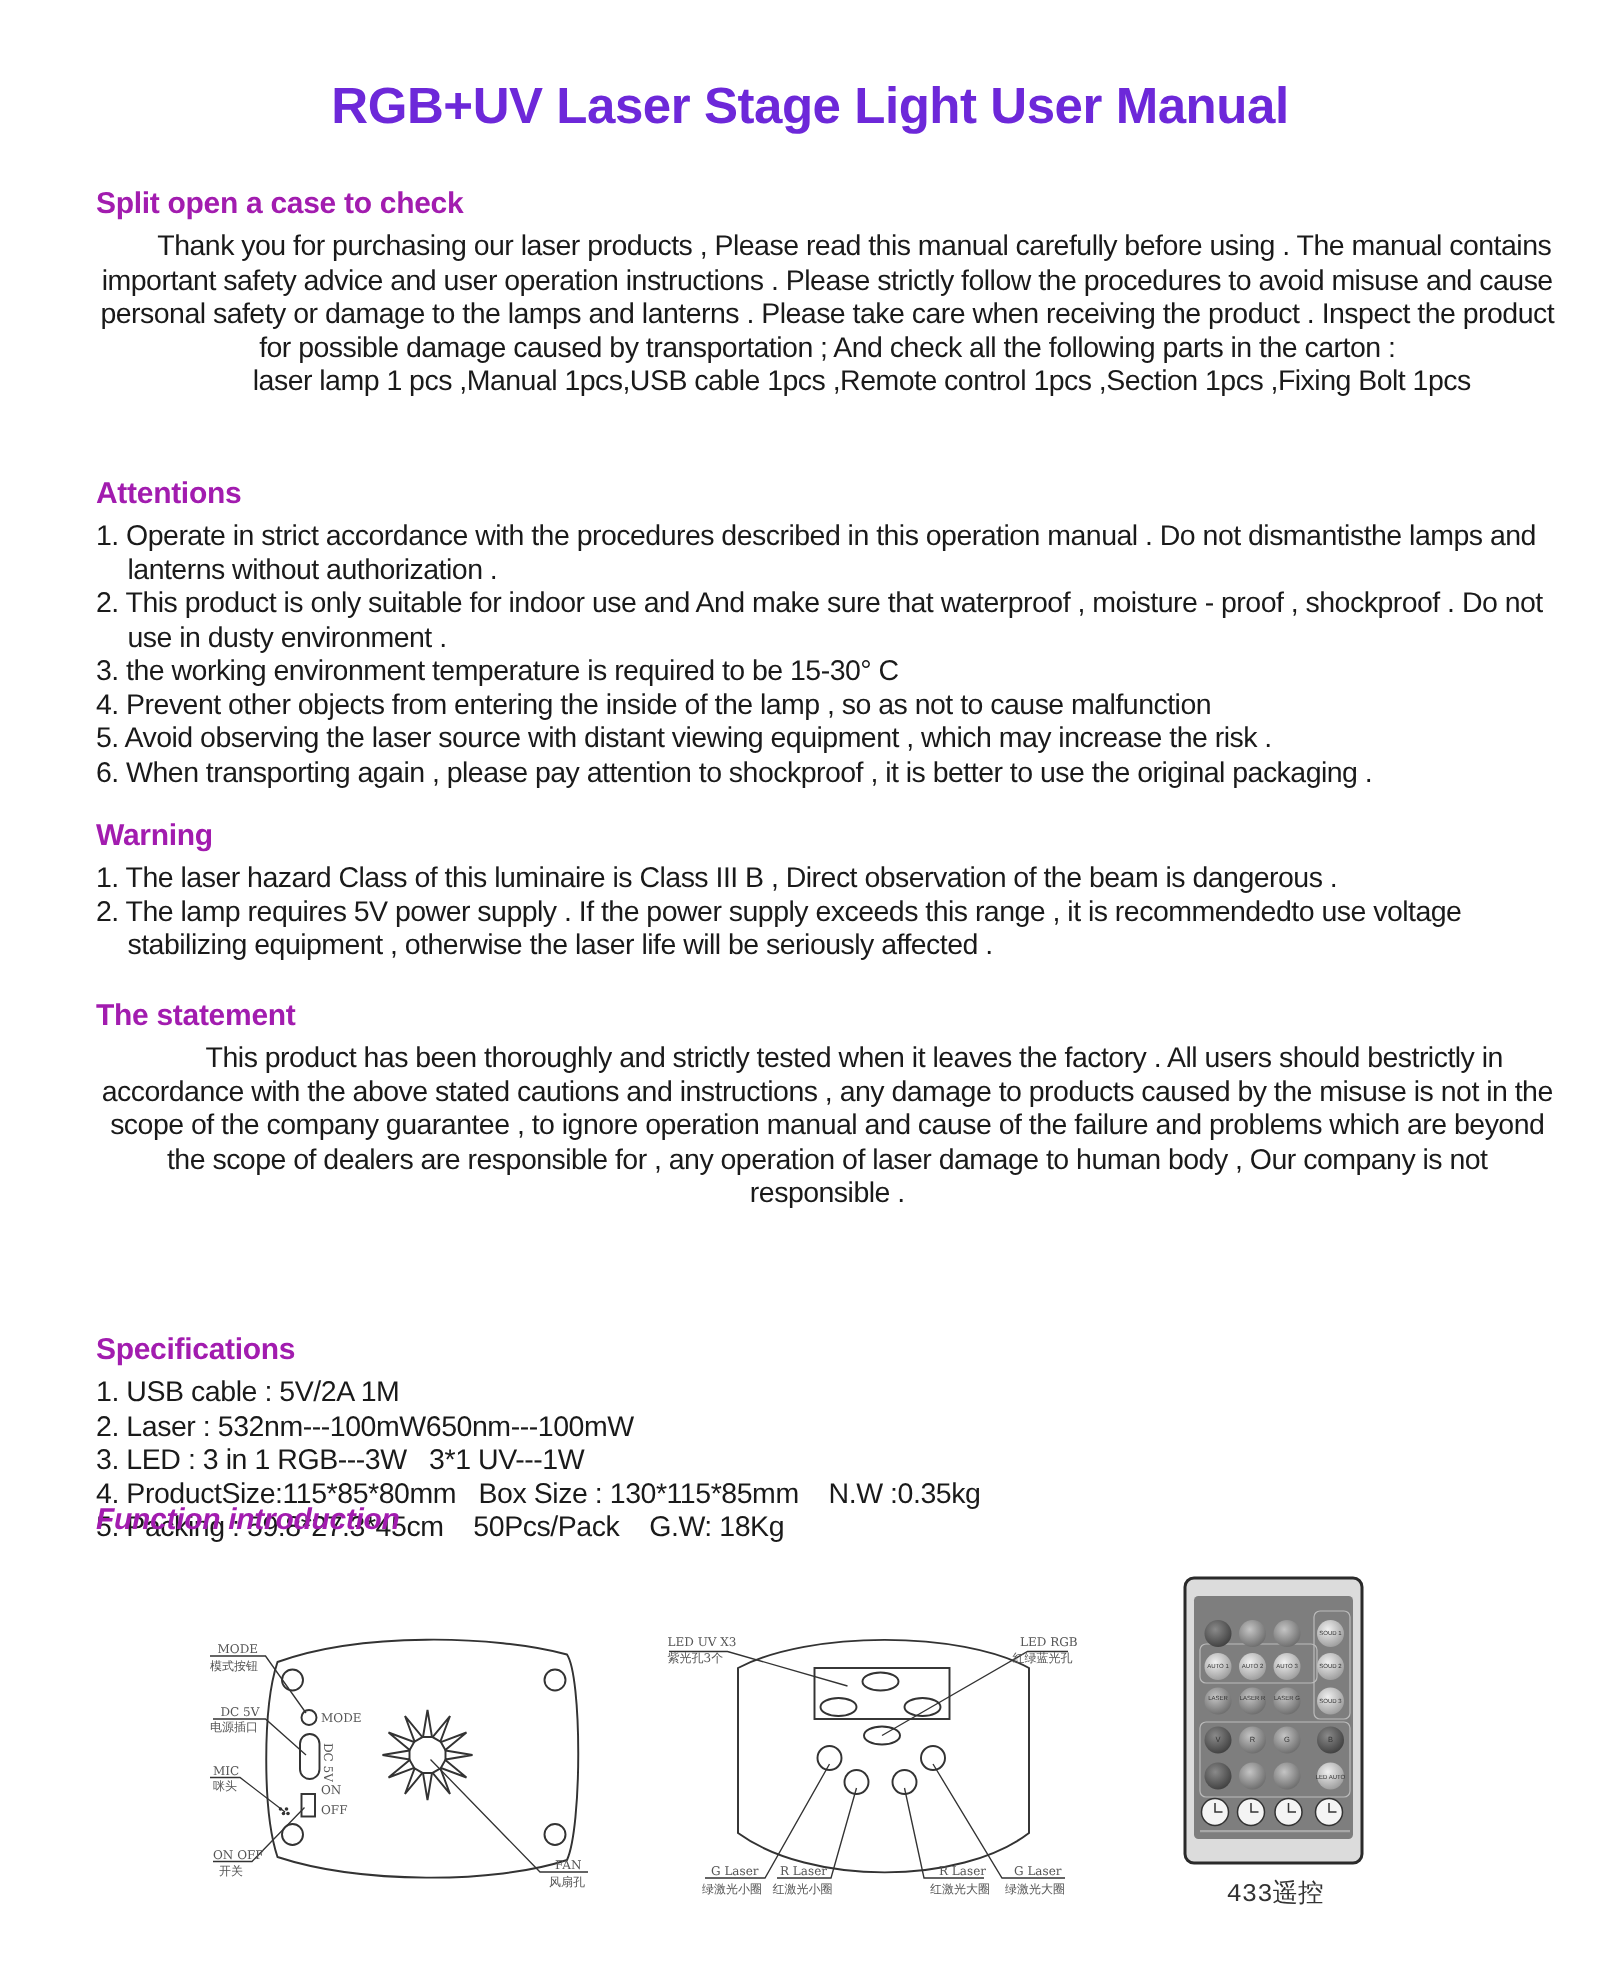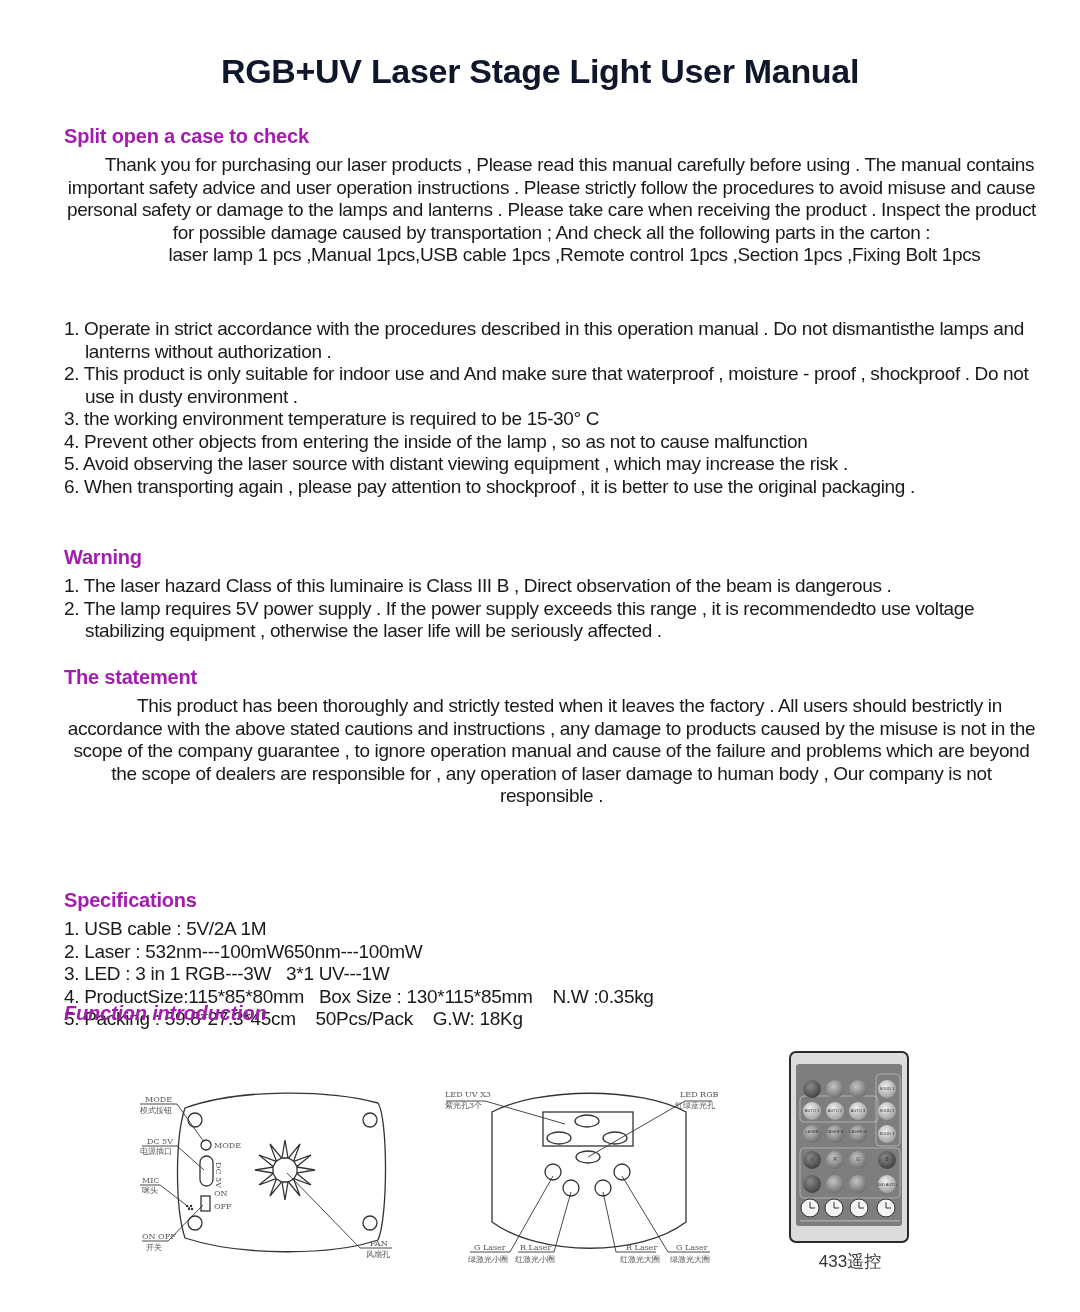--- a/index.html
+++ b/index.html
@@ -1,43 +1,44 @@
 <!DOCTYPE html>
 <html><head>
 <meta charset="utf-8">
 <style>
   html, body { margin:0; padding:0; background:#ffffff; }
   body { width:1080px; height:1312px; position:relative; overflow:hidden; color:#1a1a1a;
          font-family:"Liberation Sans", sans-serif; }
   .title { position:absolute; left:0; top:52px; width:1080px; text-align:center;
-           font-size:34px; font-weight:bold; letter-spacing:-0.3px; color:#0f172a; }
+           font-size:34px; font-weight:bold; letter-spacing:-0.3px; color:#6d28d9; }
   .sec { position:absolute; left:64px; width:975px; }
   .h { font-size:20px; font-weight:bold; color:#a21caf; margin:0 0 6px 0; letter-spacing:-0.2px; }
   .p { font-size:19px; line-height:22.5px; margin:0; letter-spacing:-0.35px;text-align:center; }
   .indent { text-indent:36px; }
   .parts { padding-left:46px; margin-top:0; }
   .li { font-size:19px; line-height:22.5px; margin:0; padding-left:21px; text-indent:-21px; letter-spacing:-0.35px; }
   .spec { font-size:19px; line-height:22.5px; margin:0; letter-spacing:-0.3px; white-space:pre; }
   .diagram { position:absolute; }
   .dlabel { font-family:"DejaVu Serif", serif; font-size:8px; fill:#555; }
   .remote-caption { position:absolute; left:790px; top:1250px; width:120px; text-align:center;
-                    font-family:Liberation Sans, sans-serif; font-size:17px; color:#333; }
+                    font-family:Liberation Mono, monospace; font-size:17px; color:#333; }
 </style>
 </head>
 <body>
 
 <div class="title">RGB+UV Laser Stage Light User Manual</div>
 
 <div class="sec" style="top:125px;">
   <div class="h">Split open a case to check</div>
   <p class="p indent">Thank you for purchasing our laser products , Please read this manual carefully before using . The manual contains important safety advice and user operation instructions . Please strictly follow the procedures to avoid misuse and cause personal safety or damage to the lamps and lanterns . Please take care when receiving the product . Inspect the product for possible damage caused by transportation ; And check all the following parts in the carton :</p>
   <p class="p parts">laser lamp 1 pcs ,Manual 1pcs,USB cable 1pcs ,Remote control 1pcs ,Section 1pcs ,Fixing Bolt 1pcs</p>
 </div>
 
 <div class="sec" style="top:318px;">
+  <div class="h">Attentions</div>
   <p class="li">1. Operate in strict accordance with the procedures described in this operation manual . Do not dismantisthe lamps and lanterns without authorization .</p>
   <p class="li">2. This product is only suitable for indoor use and And make sure that waterproof , moisture - proof , shockproof . Do not use in dusty environment .</p>
   <p class="li">3. the working environment temperature is required to be 15-30° C</p>
   <p class="li">4. Prevent other objects from entering the inside of the lamp , so as not to cause malfunction</p>
   <p class="li">5. Avoid observing the laser source with distant viewing equipment , which may increase the risk .</p>
   <p class="li">6. When transporting again , please pay attention to shockproof , it is better to use the original packaging .</p>
 </div>
 
 <div class="sec" style="top:546px;">
   <div class="h">Warning</div>

